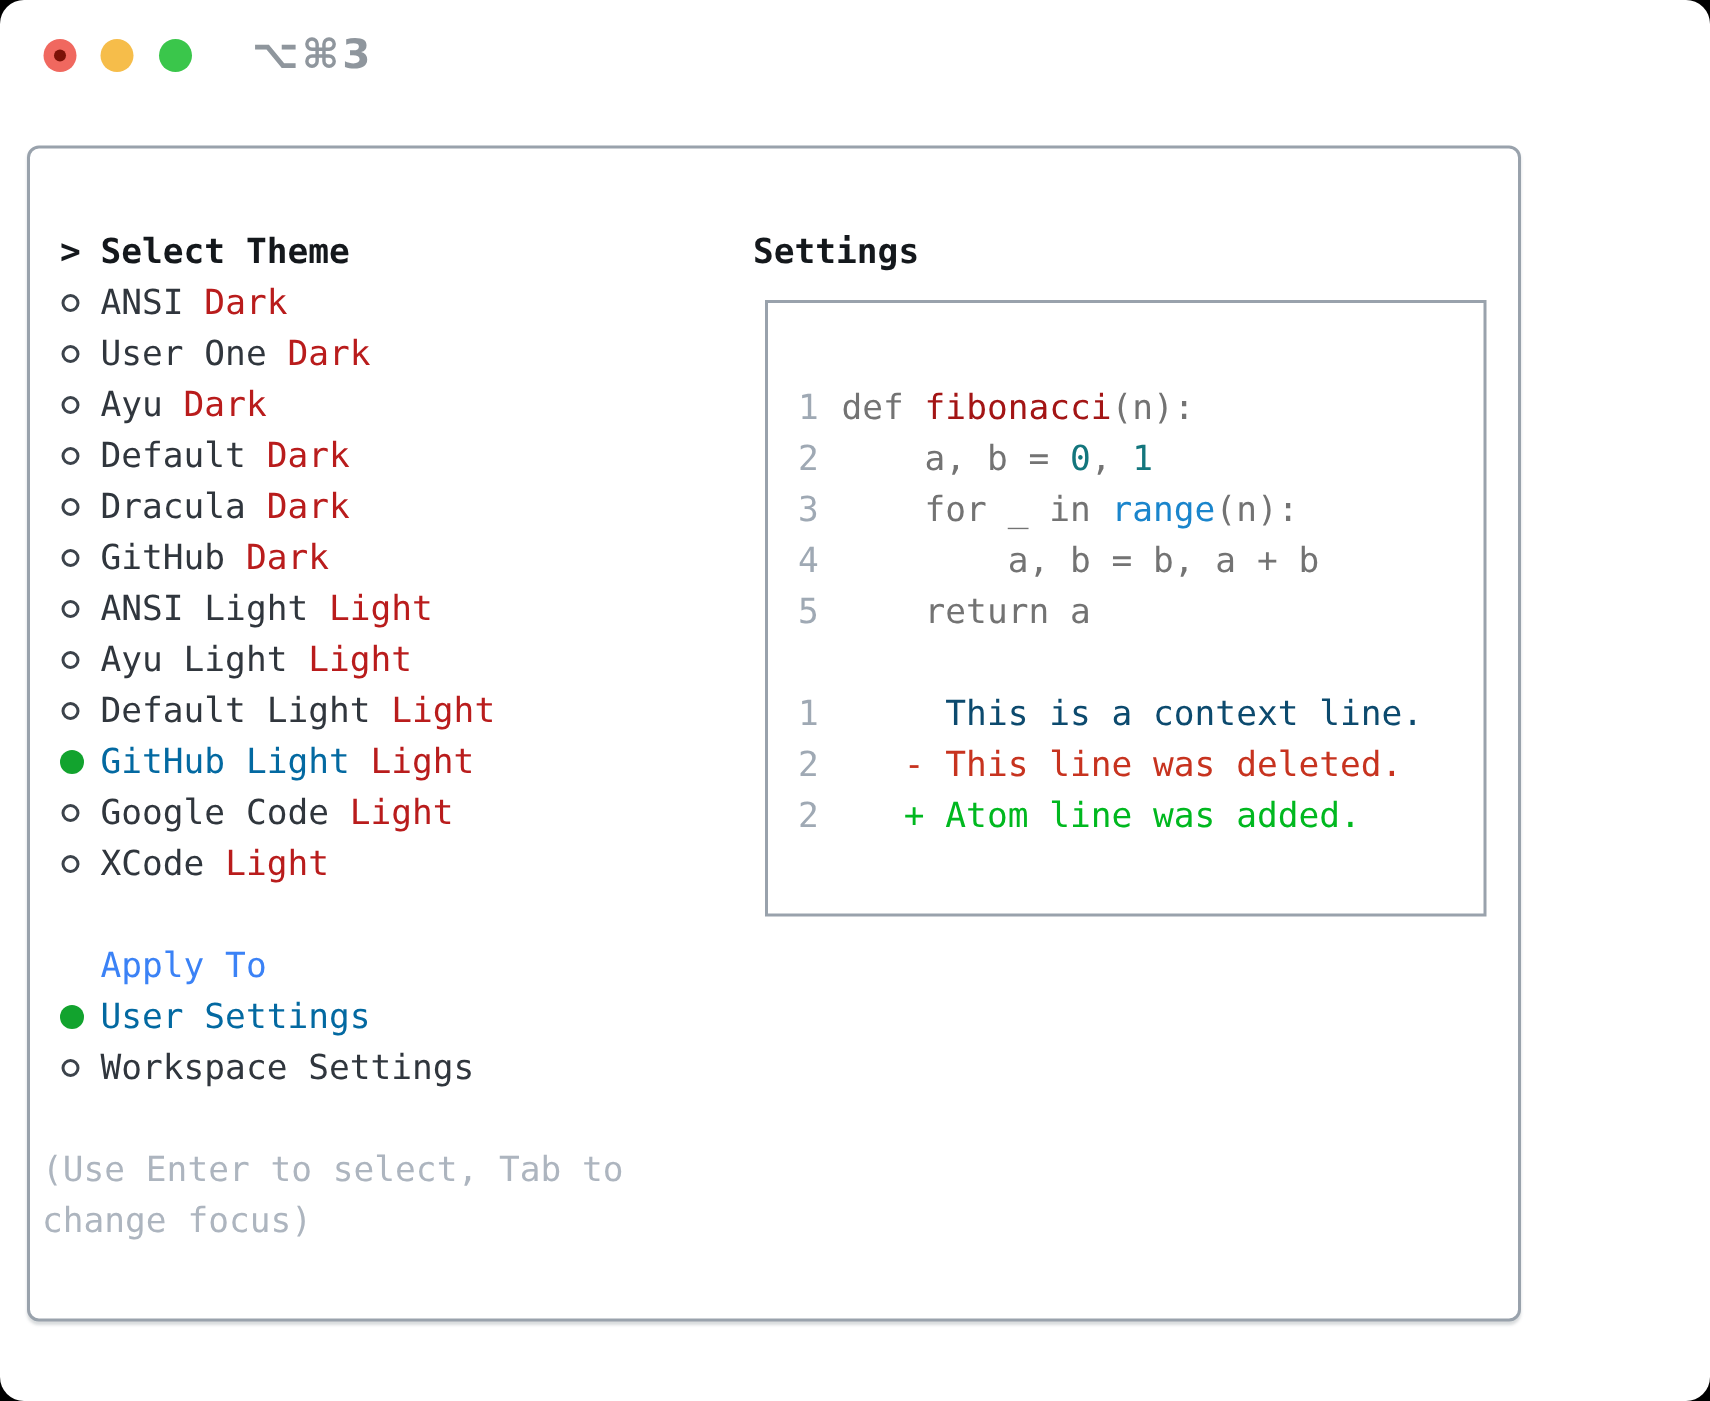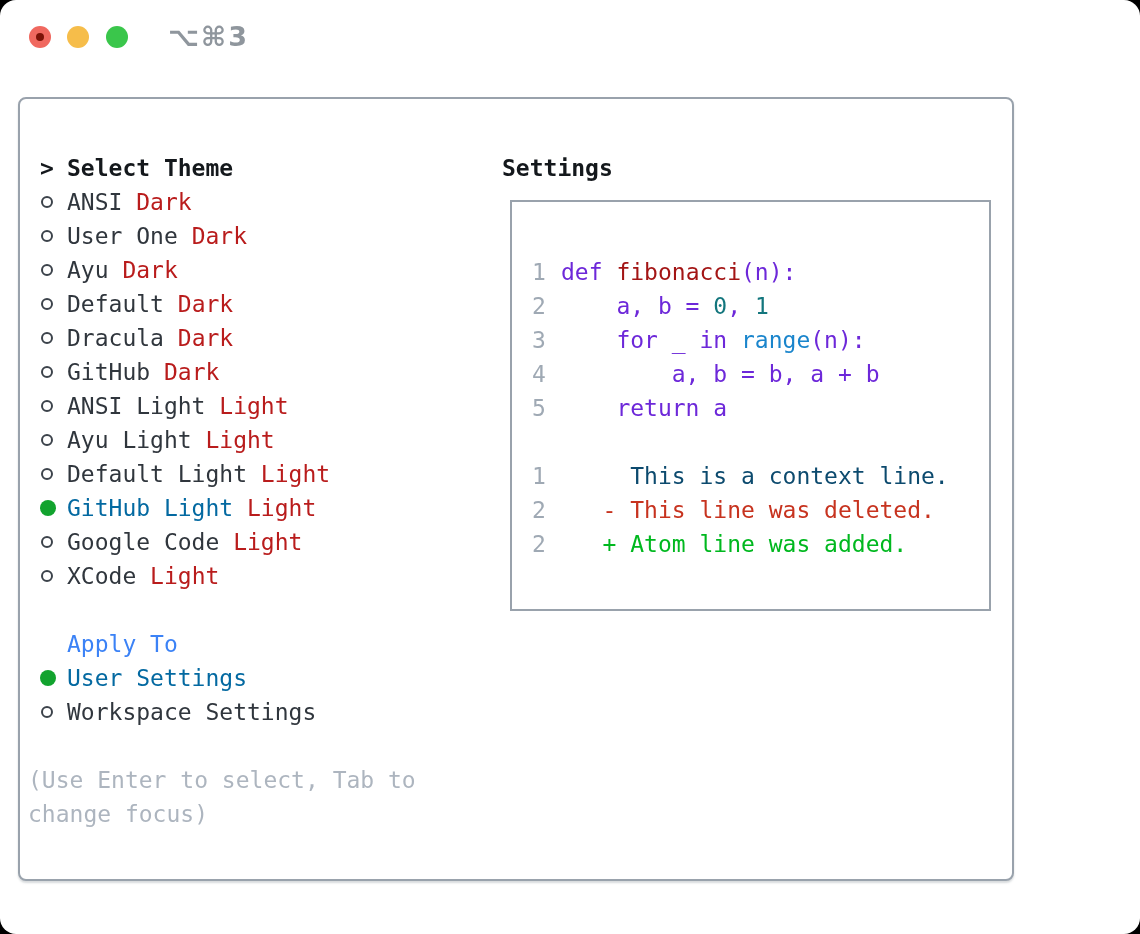--- a/index.html
+++ b/index.html
@@ -56,21 +56,21 @@
     font-size:23px;font-weight:bold;color:#14181c;
   }
   .preview-box{
     position:absolute;left:490px;top:101px;width:481px;height:411px;
     border:2px solid #99a2ac;background:#fff;overflow:hidden;
   }
   .code{position:absolute;left:0;top:53px;width:100%;}
   .code-row{display:flex;height:34px;align-items:center;padding-left:20px;
     font-size:23px;white-space:pre;}
   .lnum{flex:0 0 29px;color:#9fa9b4;}
-  .c-plain{color:#6d28d9;}
+  .c-plain{color:#737373;}
   .c-func{color:#a31515;}
   .c-builtin{color:#1a85cc;}
   .c-num{color:#13767d;}
   .c-context{color:#0c4a6e;}
   .c-deleted{color:#c7331f;}
   .c-added{color:#00b81f;}
 </style>
 </head>
 <body>
 

